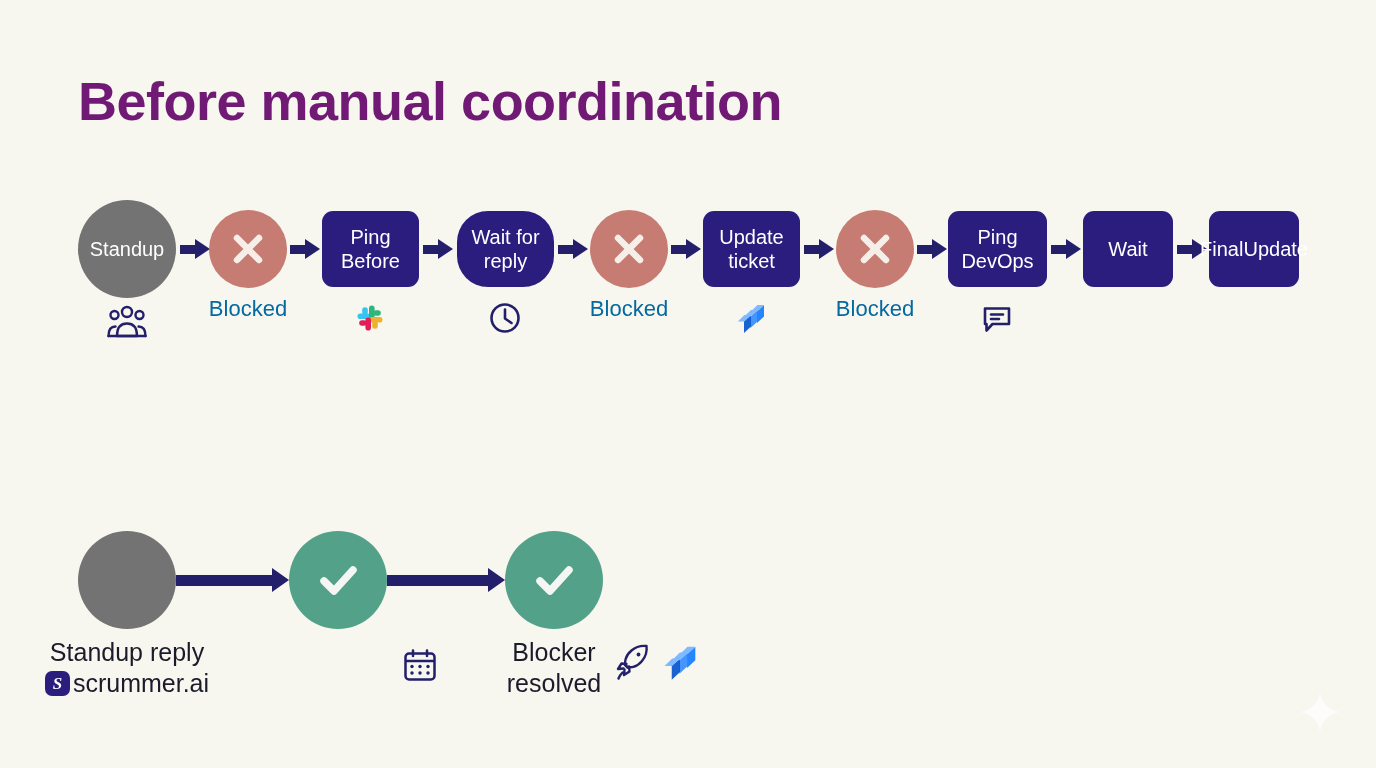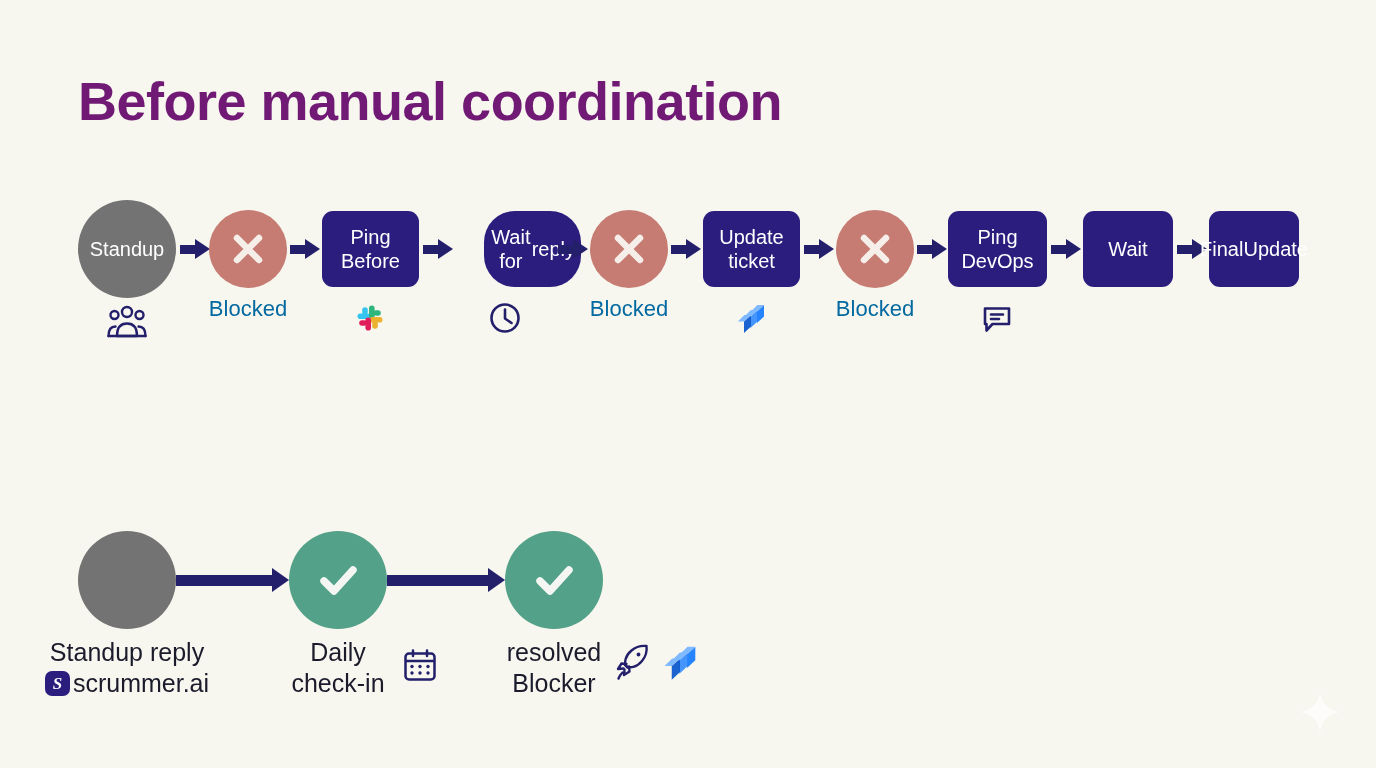--- a/index.html
+++ b/index.html
@@ -210,21 +210,21 @@
       <rect x="13.4" y="17.5" width="5.6" height="13" rx="2.8" fill="#e01e5a"></rect>
       <rect x="7.2" y="20.2" width="7.5" height="5.6" rx="2.8" fill="#e01e5a"></rect>
     </svg>
   </div>
 
   <div class="arrow" style="left:423px; top:242px; width:30px;">
     <div class="shaft"></div>
       <div class="head"></div>
   </div>
 
-  <div class="node node-box" style="left:484px; top:211px; width:97px; height:76px; flex-direction:row;border-radius:31px;">
+  <div class="node node-box" style="left:457px; top:211px; width:97px; height:76px; flex-direction:column;border-radius:31px;">
     <span>Wait for</span>
     <span>reply</span>
   </div>
   <div class="icon-slot" style="left:481px; top:296px; width:48px; height:44px;">
     <svg width="36" height="36" viewBox="0 0 36 36" fill="none" stroke="#231f6b" stroke-width="2.6">
       <circle cx="18" cy="18" r="13.5"></circle>
       <path d="M18 9.5 V18.5 L24.5 23" stroke-linecap="round" stroke-linejoin="round"></path>
     </svg>
   </div>
 
@@ -319,24 +319,20 @@
 
   <div class="arrow arrow-thick" style="left:176px; top:572px; width:113px;">
     <div class="shaft"></div>
       <div class="head"></div>
   </div>
 
   <div class="node node-circle-done" style="left:289px; top:531px; width:98px; height:98px;">
     <svg width="58" height="58" viewBox="0 0 58 58">
       <path d="M15 30 L25 40 L44 19" fill="none" stroke="#f3f6f2" stroke-width="7.5" stroke-linecap="round" stroke-linejoin="round"></path>
     </svg>
-  </div>
-  <div class="caption-2" style="left:265px; top:637px; width:146px;">
-    <div>Daily</div>
-    <div>check-in</div>
   </div>
   <div class="icon-slot" style="left:394px; top:641px; width:52px; height:48px;">
     <svg width="38" height="38" viewBox="0 0 38 38" fill="none" stroke="#231f6b" stroke-width="2.5">
       <rect x="4.5" y="7.5" width="29" height="26" rx="3.5"></rect>
       <path d="M4.5 15 H33.5"></path>
       <path d="M12 4.5 V10 M26 4.5 V10" stroke-linecap="round"></path>
       <g fill="#231f6b" stroke="none">
         <circle cx="11" cy="20.5" r="1.7"></circle>
           <circle cx="19" cy="20.5" r="1.7"></circle>
           <circle cx="27" cy="20.5" r="1.7"></circle>
@@ -351,22 +347,22 @@
     <div class="shaft"></div>
       <div class="head"></div>
   </div>
 
   <div class="node node-circle-done" style="left:505px; top:531px; width:98px; height:98px;">
     <svg width="58" height="58" viewBox="0 0 58 58">
       <path d="M15 30 L25 40 L44 19" fill="none" stroke="#f3f6f2" stroke-width="7.5" stroke-linecap="round" stroke-linejoin="round"></path>
     </svg>
   </div>
   <div class="caption-2" style="left:481px; top:637px; width:146px;">
+    <div>Blocker</div>
     <div>resolved</div>
-    <div>Blocker</div>
   </div>
   <div class="icon-slot" style="left:608px; top:638px; width:50px; height:48px;">
     <svg width="40" height="40" viewBox="0 0 40 40" fill="none" stroke="#231f6b" stroke-width="2.4">
       <path d="M14.5 25.5 C10 21 12.5 13.5 18.5 8.5 C23 4.7 29.5 3.5 33.5 4 C34 8 32.8 14.5 29 19 C24 25 16.5 27.5 12 23" stroke-linejoin="round" stroke-linecap="round"></path>
       <path d="M14.5 25.5 L12 23" stroke-linecap="round"></path>
       <circle cx="25.5" cy="12.5" r="1.9" fill="#231f6b" stroke="none"></circle>
       <path d="M13.5 22 L8.5 21.5 L5 27 L10.5 26.5" stroke-linejoin="round" stroke-linecap="round"></path>
       <path d="M16 24.5 L16.5 29.5 L11 33 L11.5 27.5" stroke-linejoin="round" stroke-linecap="round"></path>
       <path d="M9.5 30.5 C7.5 32.5 6 35 5.5 36.5" stroke-linecap="round"></path>
     </svg>

